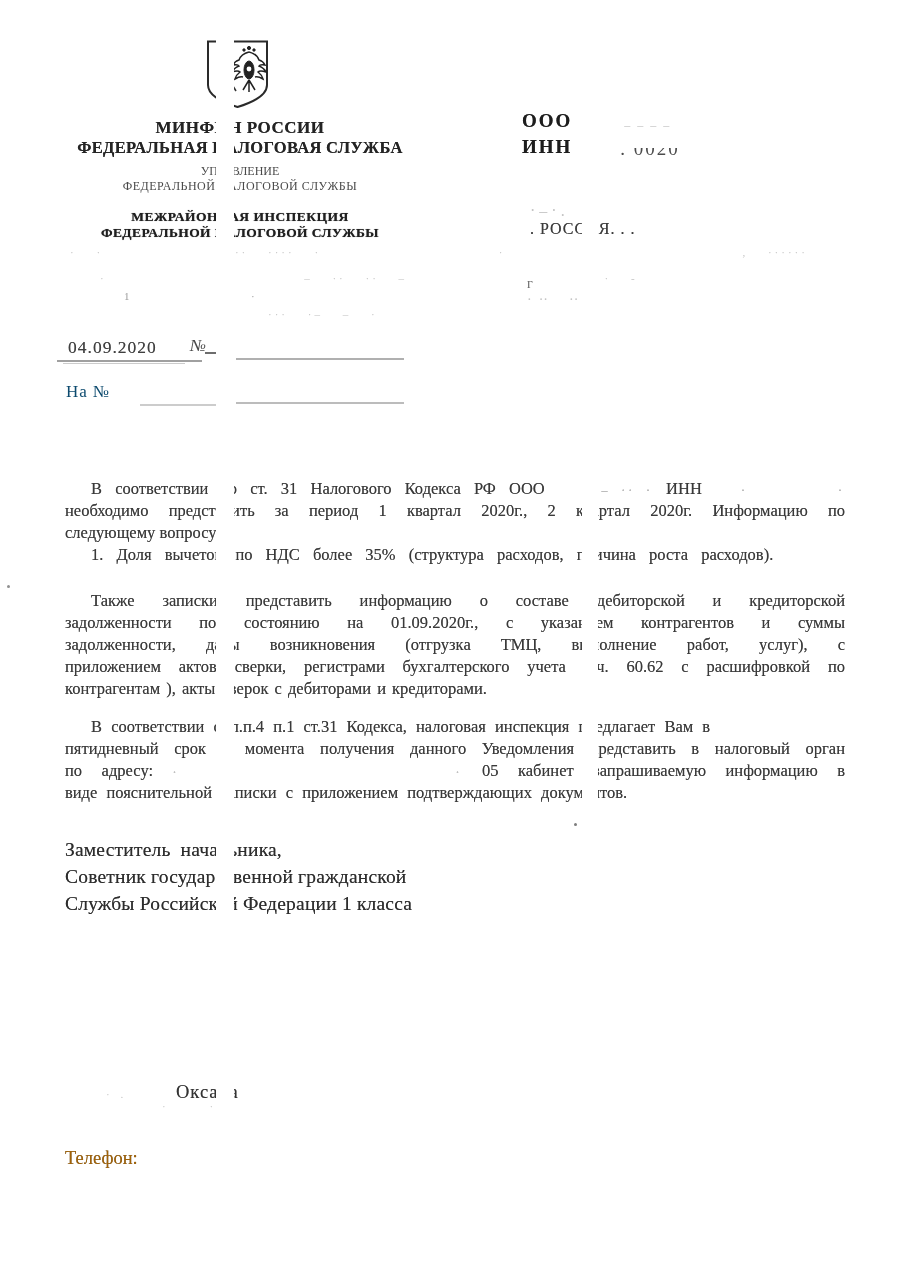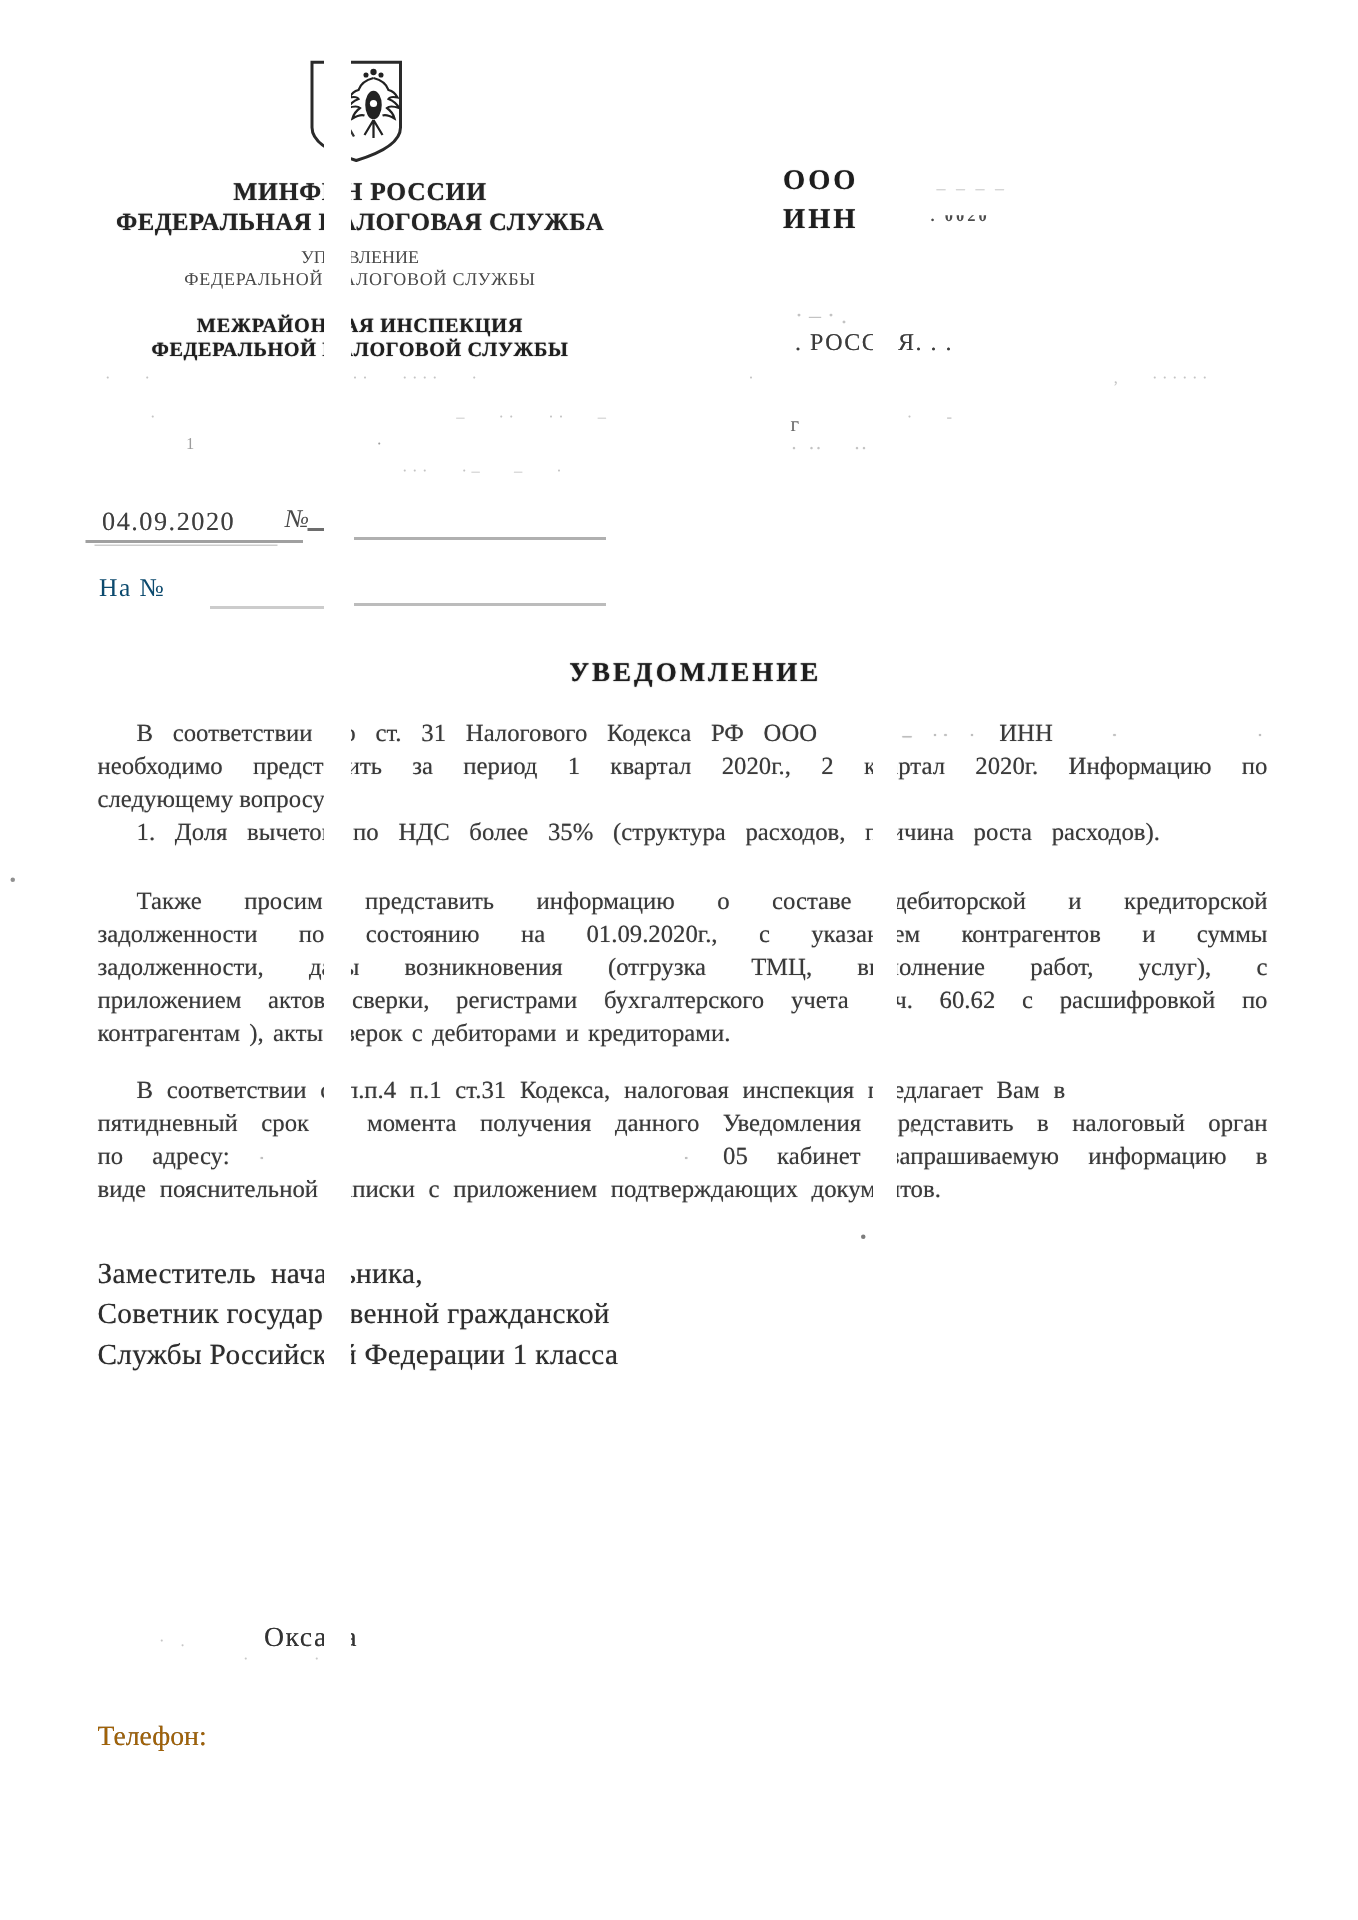--- a/index.html
+++ b/index.html
@@ -16,21 +16,21 @@
   .sender .s3{font-size:12px;margin-top:6px;color:#4a4a4a;}
   .sender .s4{font-size:12px;letter-spacing:.5px;color:#4a4a4a;}
   .sender .s5{font-size:13.5px;font-weight:700;letter-spacing:.5px;margin-top:15px;color:#1f1f1f;text-shadow:0 0 .7px rgba(25,25,25,.8);}
   .sender .s6{font-size:13.5px;font-weight:700;letter-spacing:.4px;color:#1f1f1f;text-shadow:0 0 .7px rgba(25,25,25,.8);}
   
   .recipient{position:absolute;left:506px;top:110px;}
   .rrow{display:flex;align-items:flex-start;height:26px;margin-left:16px;}
   .rlabel{font-size:19px;font-weight:700;letter-spacing:2px;color:#1d1d1d;text-shadow:0 0 .5px rgba(20,20,20,.7);}
   .faint{color:#c3c3c3;white-space:pre;}
   .org-redact{font-size:12px;margin-left:52px;margin-top:8px;letter-spacing:2px;}
-  .inn-frag{font-size:11px;font-weight:700;letter-spacing:2px;color:#4c4c4c;margin-left:48px;margin-top:2px;clip-path:inset(46% 0 0 0);}
+  .inn-frag{font-size:19px;font-weight:400;letter-spacing:2px;color:#4c4c4c;margin-left:48px;margin-top:2px;clip-path:inset(46% 0 0 0);}
   .country{margin-top:22px;font-size:16px;color:#3c3c3c;white-space:pre;}
   .country .dark{color:#3c3c3c;letter-spacing:1px;text-shadow:0 0 .4px rgba(40,40,40,.6);}
   .cityrow{margin-top:4px;font-size:14px;white-space:pre;}
   .cityrow .cfrag{color:#6a6a6a;}
   
   .addr{position:absolute;font-size:11px;color:#c4c4c4;letter-spacing:3px;word-spacing:14px;white-space:pre;}
   
   .date-val{position:absolute;left:68px;top:337px;font-size:17.5px;color:#3f3f3f;letter-spacing:1px;text-shadow:0 0 .4px rgba(50,50,50,.55);}
   .num-sign{position:absolute;left:190px;top:336px;font-size:17px;font-style:italic;color:#4a4a4a;}
   .reply-label{position:absolute;left:66px;top:382px;font-size:17px;color:#0c4a6e;letter-spacing:1px;}
@@ -121,36 +121,35 @@
   <div class="date-val">04.09.2020</div>
   <div class="num-sign">№</div>
   <div class="ul" style="left:57px;top:360px;width:145px;height:2px;opacity:.85;"></div>
   <div class="ul" style="left:63px;top:363px;width:122px;height:1px;opacity:.45;"></div>
   <div class="ul" style="left:205px;top:352px;width:12px;height:2px;background:#6d6d6d;"></div>
   <div class="ul" style="left:236px;top:358px;width:168px;height:2px;opacity:.7;"></div>
   <div class="reply-label">На №</div>
   <div class="ul" style="left:140px;top:404px;width:86px;height:1.5px;opacity:.45;"></div>
   <div class="ul" style="left:236px;top:402px;width:168px;height:1.5px;opacity:.6;"></div>
 
-  <div class="title">УВЕДОМЛЕНИЕ</div>
 
   <div class="body">
     <div>
       <div class="ln jl indent">
         <span>В соответствии со ст. 31 Налогового Кодекса РФ ООО</span>
         <span class="inline-redact faint w95">· – ·· ·</span>
         <span>ИНН</span>
         <span class="inline-redact faint w130">· ·</span>
       </div>
       <div class="ln jl">необходимо представить за период 1 квартал 2020г., 2 квартал 2020г. Информацию по</div>
       <div class="ln nl">следующему вопросу:</div>
       <div class="ln nl indent" style="word-spacing:9px;">1. Доля вычетов по НДС более 35% (структура расходов, причина роста расходов).</div>
     </div>
     <div class="p2">
-      <div class="ln jl indent">Также просим представить информацию о составе дебиторской и кредиторской</div>
+      <div class="ln jl indent">Также записки представить информацию о составе дебиторской и кредиторской</div>
       <div class="ln jl">задолженности по состоянию на 01.09.2020г., с указанием контрагентов и суммы</div>
       <div class="ln jl">задолженности, даты возникновения (отгрузка ТМЦ, выполнение работ, услуг), с</div>
       <div class="ln jl">приложением актов сверки, регистрами бухгалтерского учета (сч. 60.62 с расшифровкой по</div>
       <div class="ln nl" style="word-spacing:2px;">контрагентам ), акты сверок с дебиторами и кредиторами.</div>
     </div>
     <div class="p3">
       <div class="ln nl indent" style="word-spacing:5px;">В соответствии с п.п.4 п.1 ст.31 Кодекса, налоговая инспекция предлагает Вам в</div>
       <div class="ln jl">пятидневный срок с момента получения данного Уведомления представить в налоговый орган</div>
       <div class="ln jl">
         <span>по адресу:</span>

